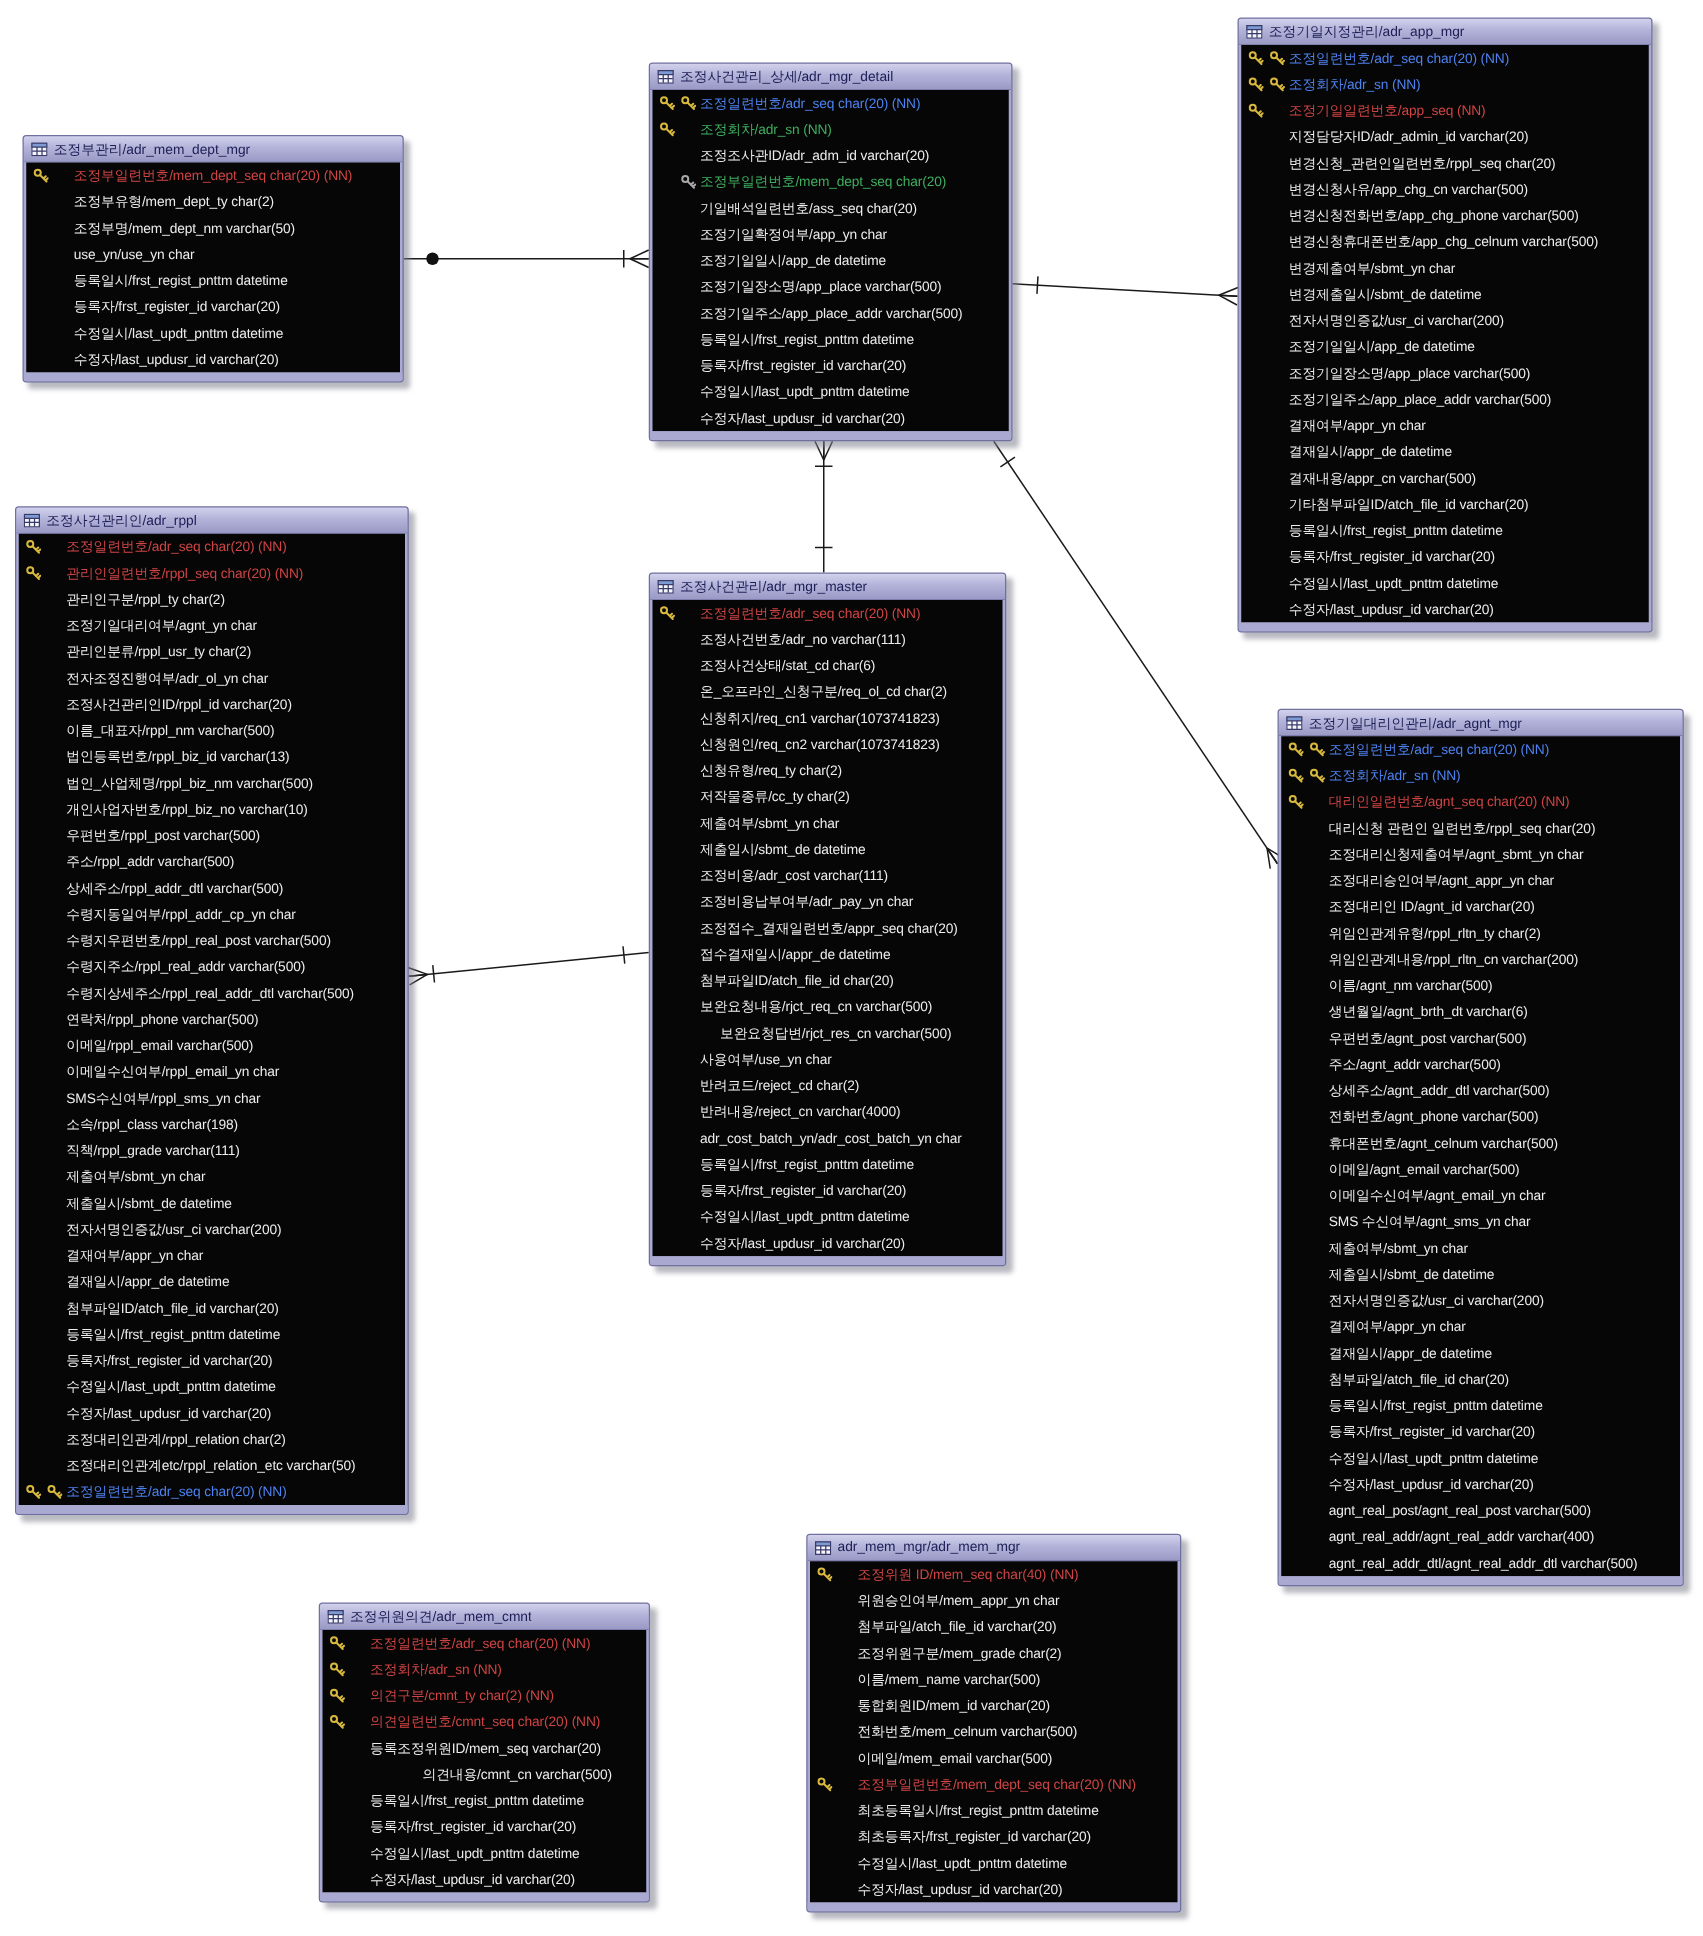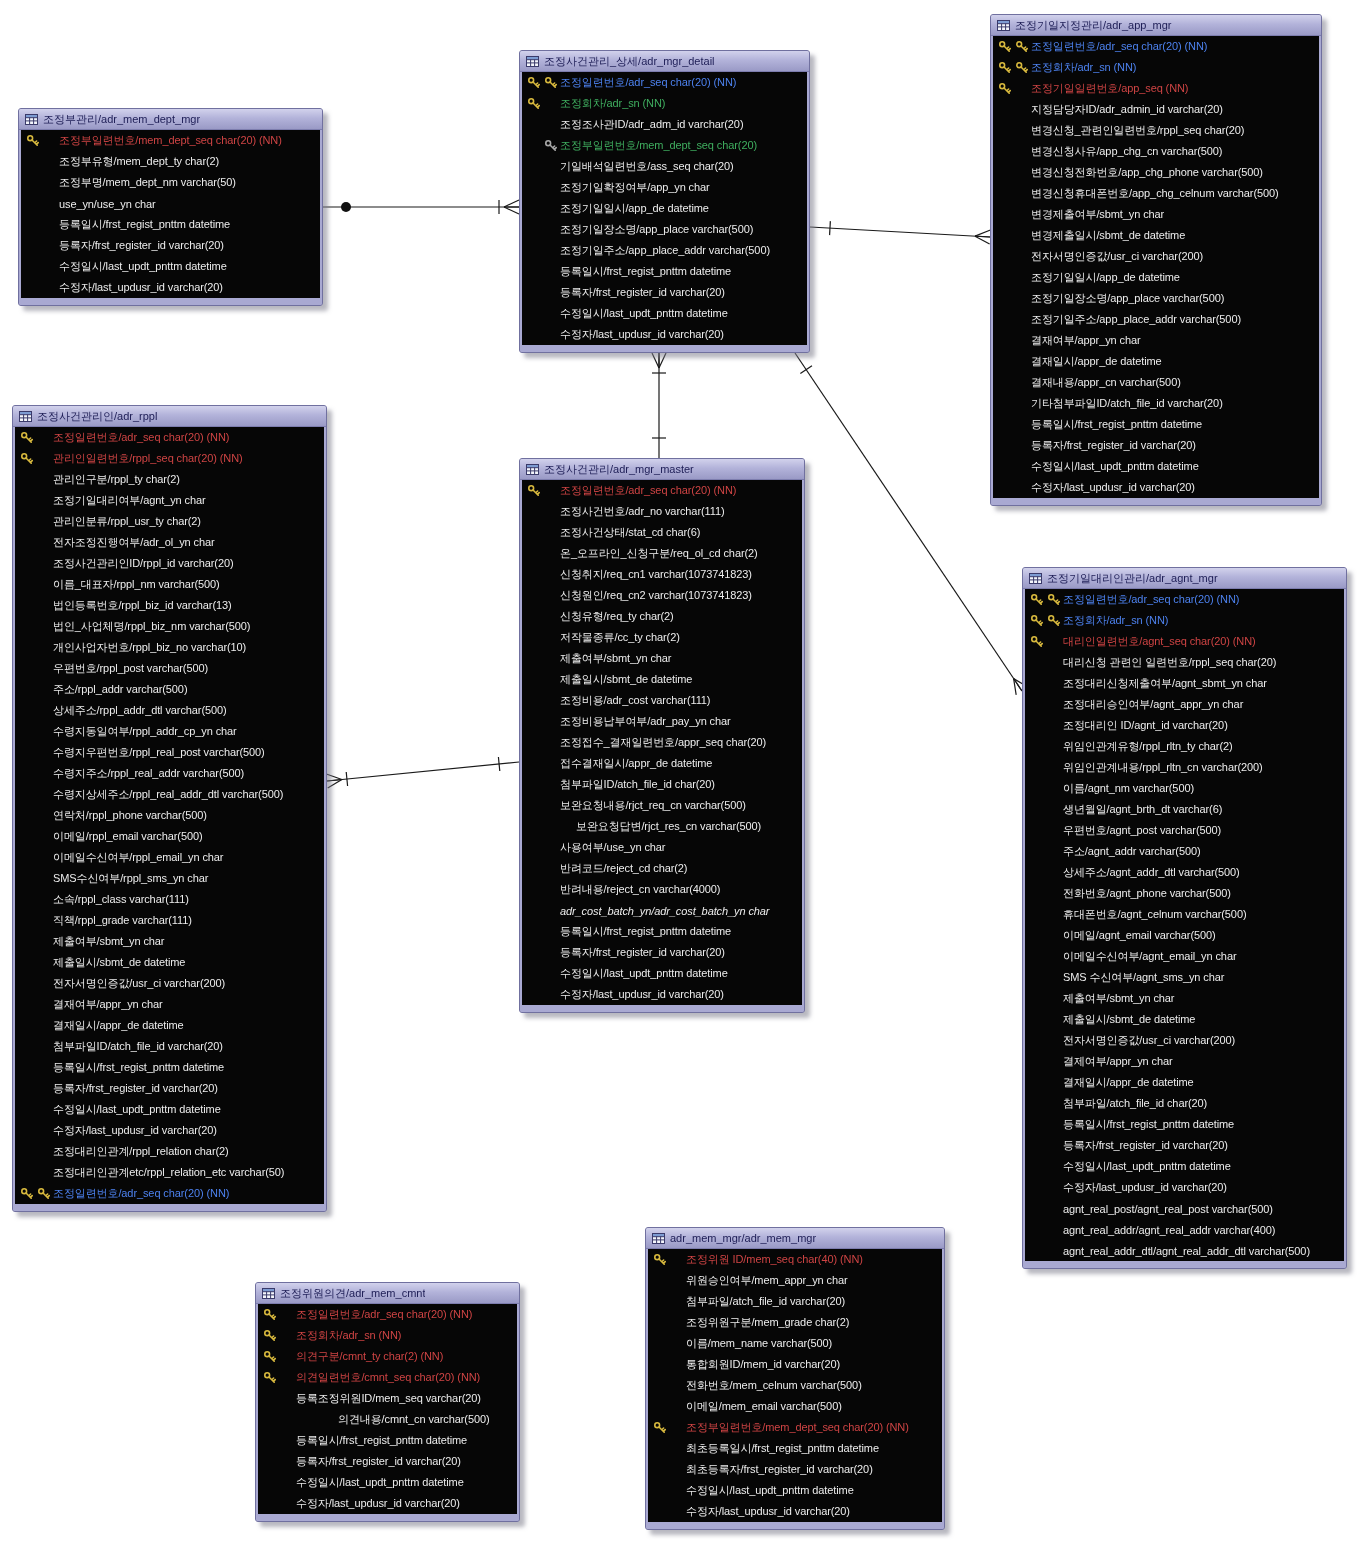--- a/index.html
+++ b/index.html
@@ -492,21 +492,21 @@
         <div class="col-row">
           <span class="keys"></span>
           <span class="ctext" style="color: rgb(237, 237, 237);">이메일수신여부/rppl_email_yn char</span>
         </div>
         <div class="col-row">
           <span class="keys"></span>
           <span class="ctext" style="color: rgb(237, 237, 237);">SMS수신여부/rppl_sms_yn char</span>
         </div>
         <div class="col-row">
           <span class="keys"></span>
-          <span class="ctext" style="color: rgb(237, 237, 237);">소속/rppl_class varchar(111)</span>
+          <span class="ctext" style="color: rgb(237, 237, 237);">소속/rppl_class varchar(198)</span>
         </div>
         <div class="col-row">
           <span class="keys"></span>
           <span class="ctext" style="color: rgb(237, 237, 237);">직책/rppl_grade varchar(111)</span>
         </div>
         <div class="col-row">
           <span class="keys"></span>
           <span class="ctext" style="color: rgb(237, 237, 237);">제출여부/sbmt_yn char</span>
         </div>
         <div class="col-row">
@@ -673,21 +673,21 @@
         <div class="col-row">
           <span class="keys"></span>
           <span class="ctext" style="color: rgb(237, 237, 237);">반려코드/reject_cd char(2)</span>
         </div>
         <div class="col-row">
           <span class="keys"></span>
           <span class="ctext" style="color: rgb(237, 237, 237);">반려내용/reject_cn varchar(4000)</span>
         </div>
         <div class="col-row">
           <span class="keys"></span>
-          <span class="ctext" style="color: rgb(237, 237, 237); font-style: italic;">adr_cost_batch_yn/adr_cost_batch_yn char</span>
+          <span class="ctext" style="color: rgb(237, 237, 237);">adr_cost_batch_yn/adr_cost_batch_yn char</span>
         </div>
         <div class="col-row">
           <span class="keys"></span>
           <span class="ctext" style="color: rgb(237, 237, 237);">등록일시/frst_regist_pnttm datetime</span>
         </div>
         <div class="col-row">
           <span class="keys"></span>
           <span class="ctext" style="color: rgb(237, 237, 237);">등록자/frst_register_id varchar(20)</span>
         </div>
         <div class="col-row">

